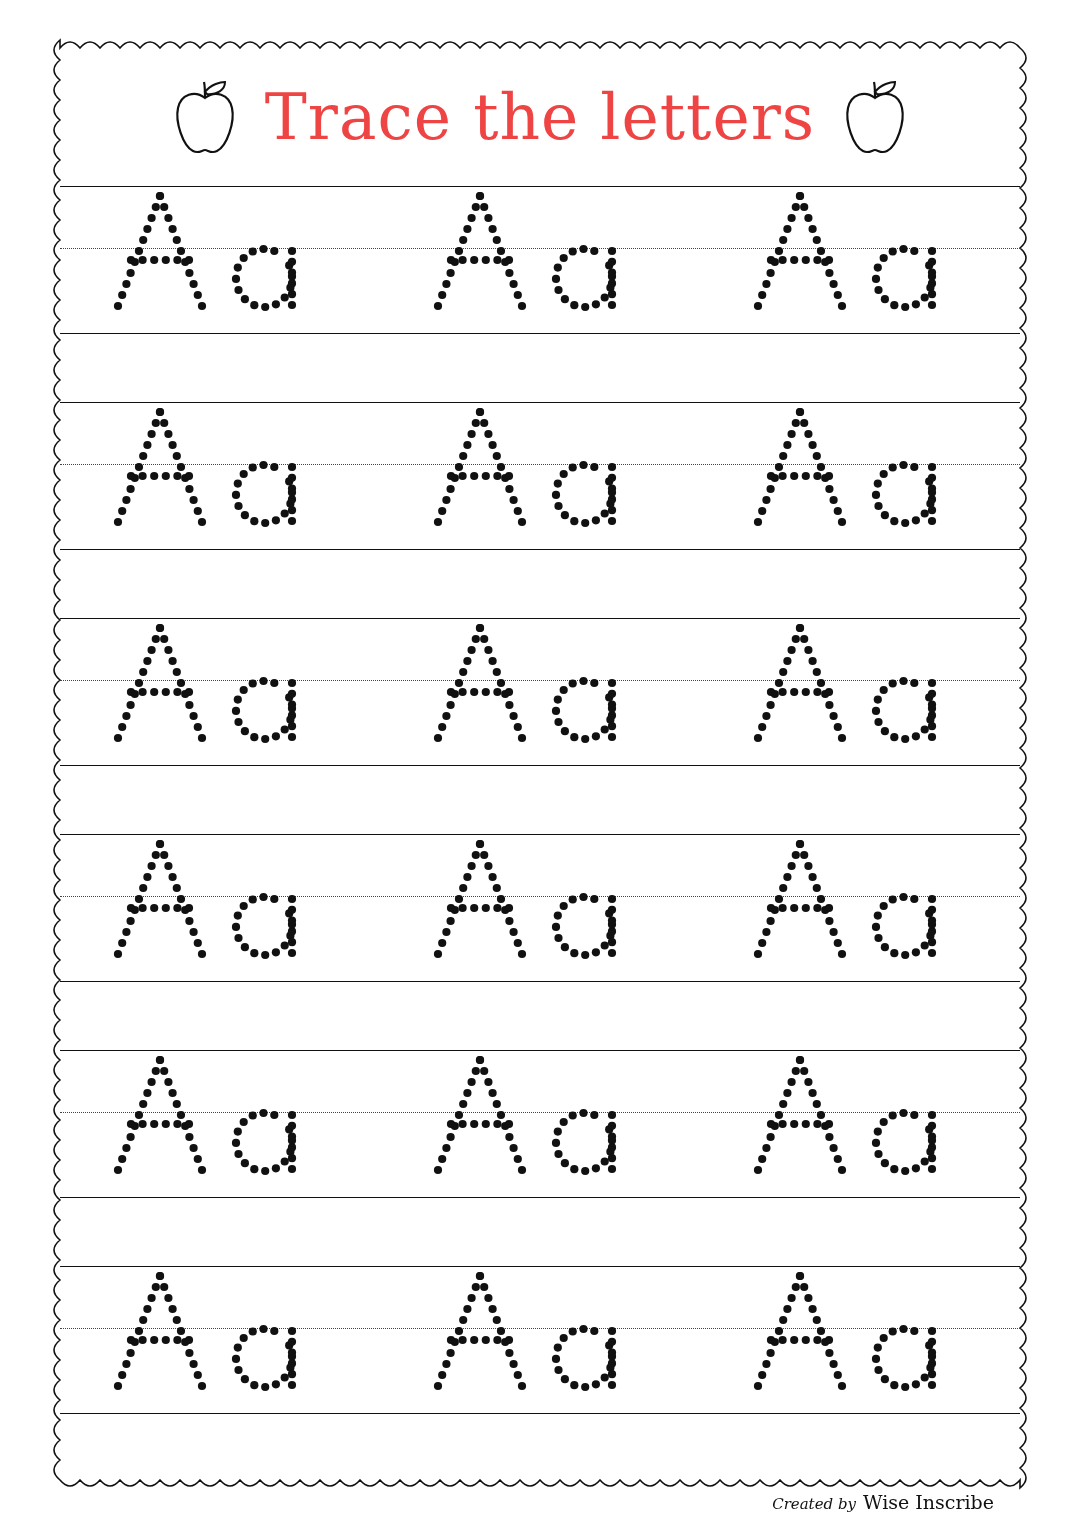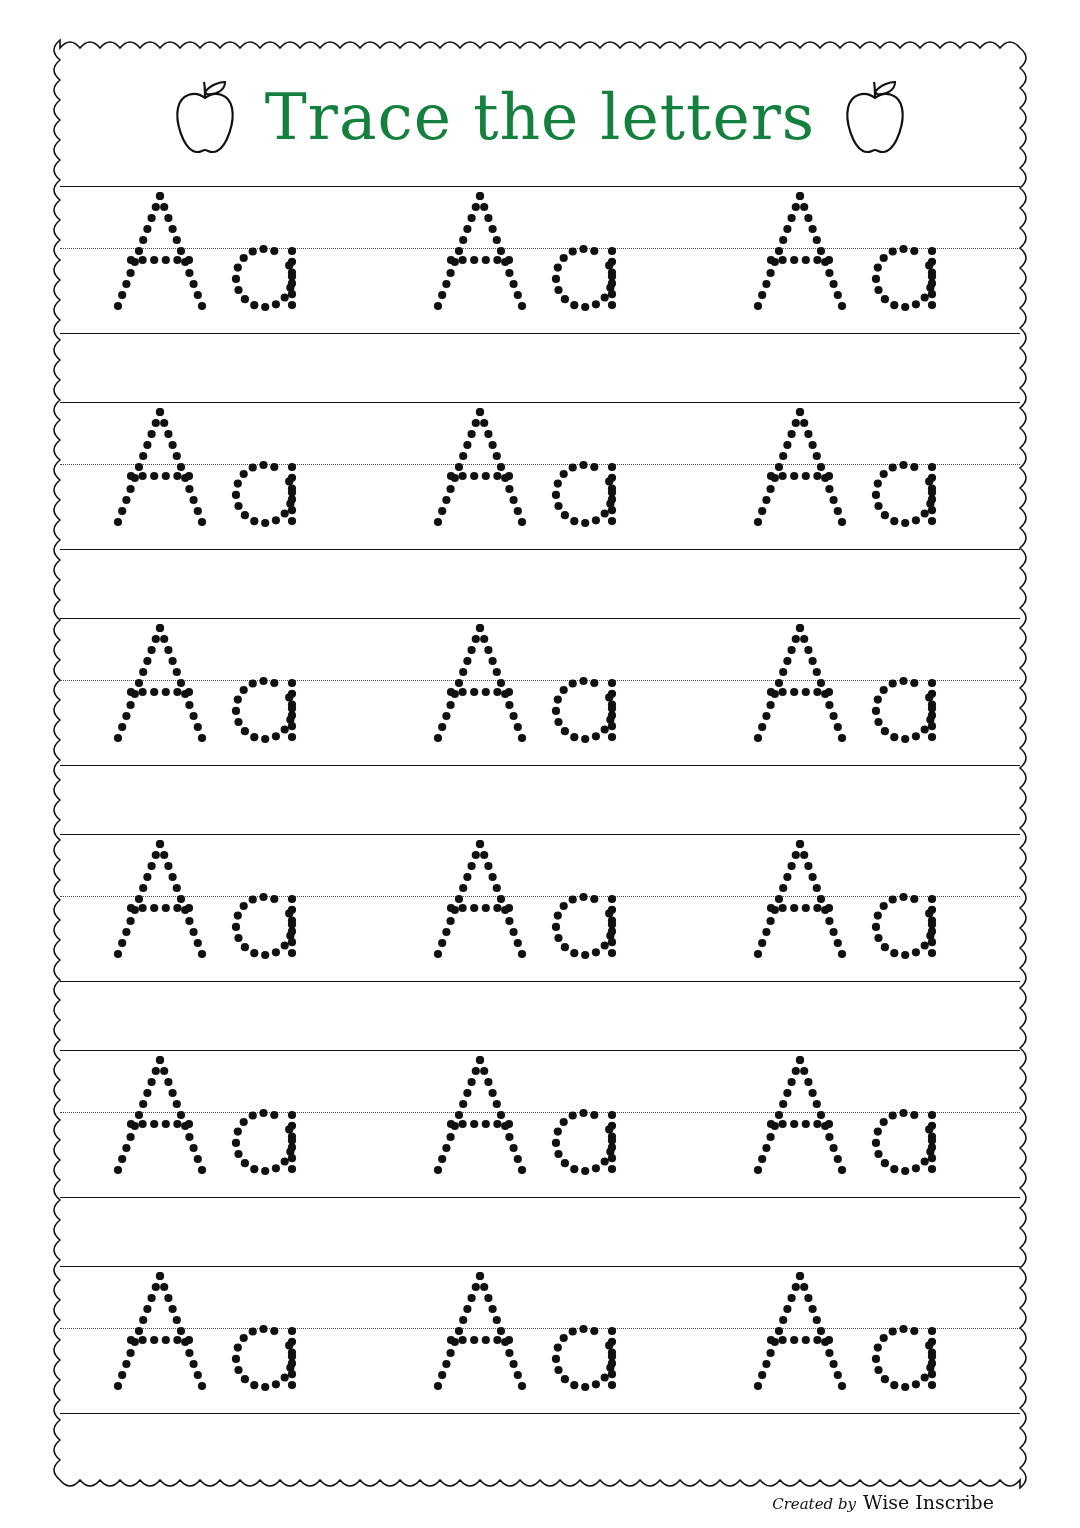--- a/index.html
+++ b/index.html
@@ -43,21 +43,21 @@
     height: 110px;
     display: flex;
     align-items: center;
     justify-content: center;
     gap: 26px;
   }
   .title-text {
     font-family: "DejaVu Serif", serif;
     font-size: 63px;
     letter-spacing: 1px;
-    color: #15803d;
+    color: #ef4444;
     white-space: nowrap;
     line-height: 1;
   }
   .apple { width: 68px; height: 78px; flex: none; }
 
   
   .rows {
     position: absolute;
     left: 60px;
     top: 186px;

